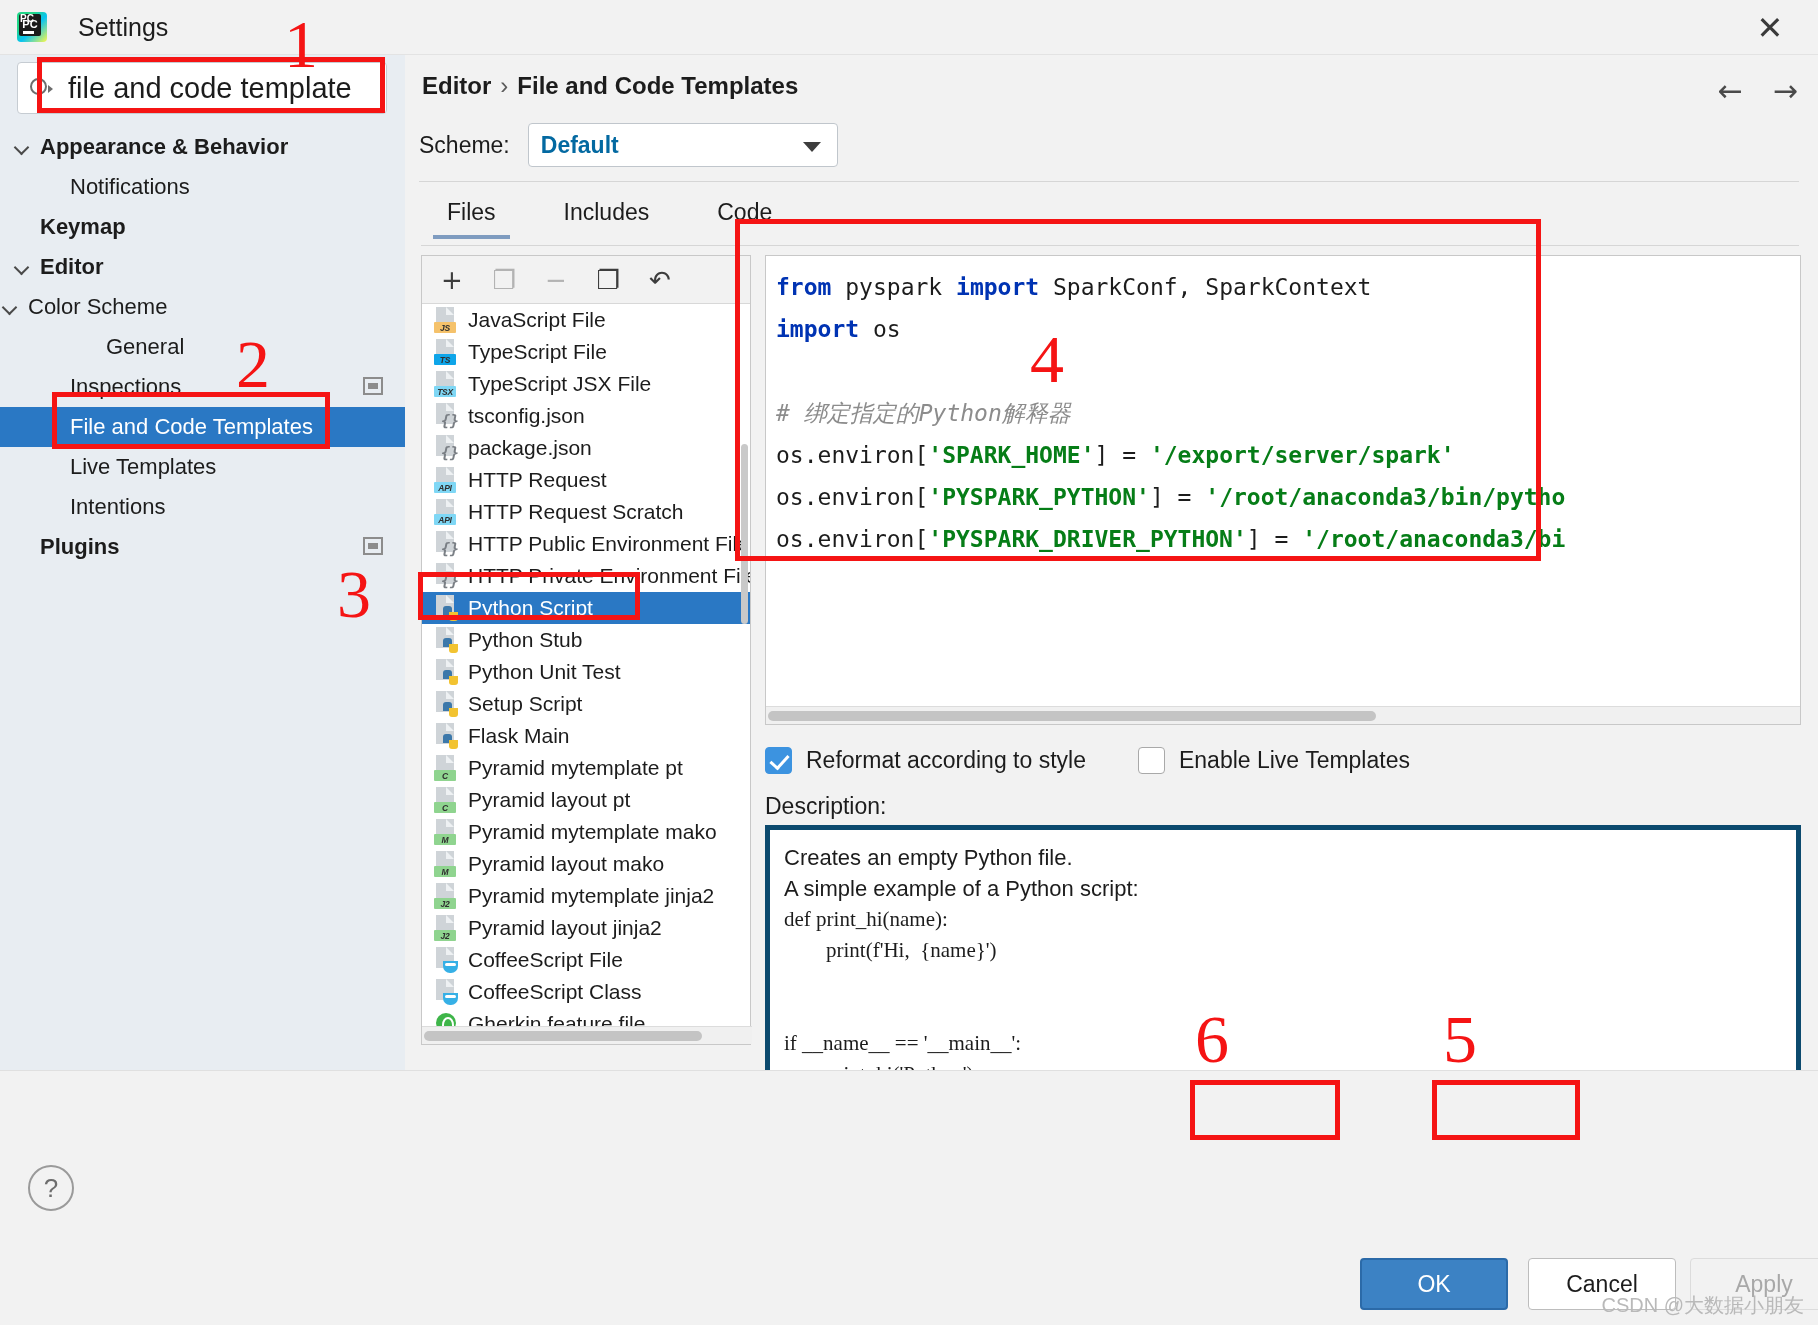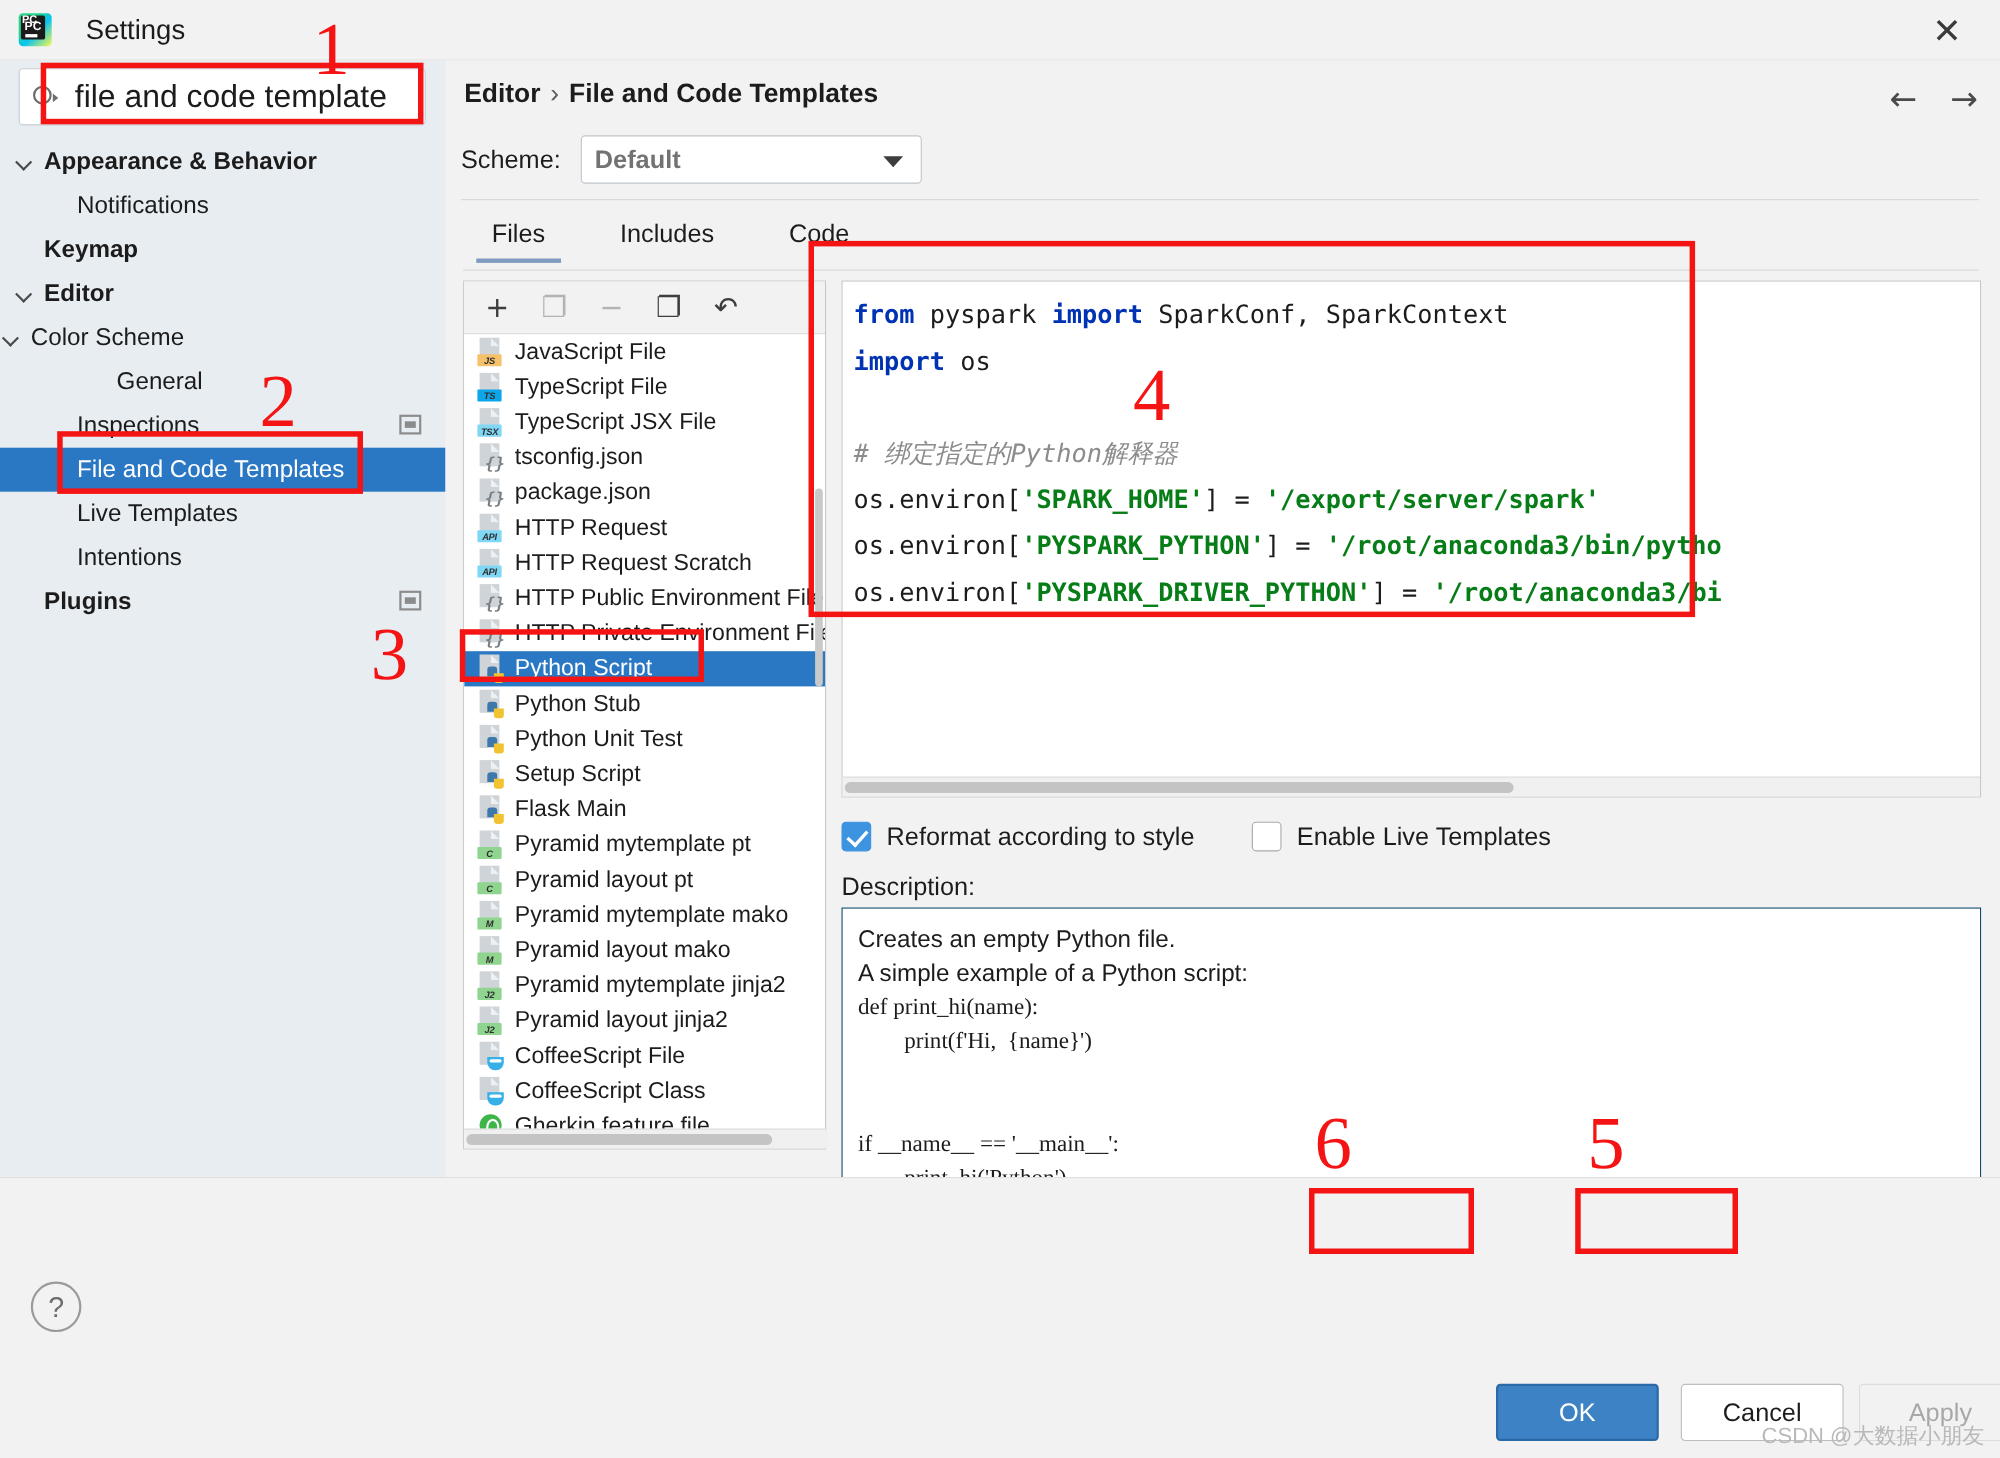--- a/index.html
+++ b/index.html
@@ -113,21 +113,21 @@
   .navarrow{ font-size:30px; color:#4a4a4a; font-family:"DejaVu Sans",sans-serif; }
 
   .schemerow{
     position:absolute; left:14px; top:68px; display:flex; align-items:center;
   }
   .scheme-label{ font-size:23px; color:#1c1c1c; margin-right:18px; }
   .scheme-select{
     width:310px; height:44px; background:#ffffff; border:1px solid #c0c6cc; border-radius:4px;
     display:flex; align-items:center; padding:0 12px; position:relative;
   }
-  .scheme-value{ font-size:23px; font-weight:bold; color:#737373; }
+  .scheme-value{ font-size:23px; font-weight:bold; color:#0369a1; }
   .scheme-arrow{
     position:absolute; right:16px; top:18px; width:0;height:0;
     border-left:9px solid transparent;border-right:9px solid transparent;border-top:10px solid #3d3d3d;
   }
   .hr-line{ position:absolute; left:14px; top:126px; width:1380px; height:1px; background:#d6d6d6; }
 
   .tabs{
     position:absolute; left:16px; top:132px; display:flex; gap:16px;
   }
   .tab{
@@ -241,21 +241,21 @@
   }
   .cbox.off{ background:#fff; border:1.5px solid #a9a9a9; }
   .cb-label{ font-size:23px; color:#1c1c1c; margin-left:14px; white-space:nowrap; }
   .checkrow .gap{ width:52px; }
 
   .desc-label{
     position:absolute; left:360px; top:738px; font-size:23px; color:#1c1c1c;
   }
   .desc-wrap{
     position:absolute; left:360px; top:770px; width:1036px; height:280px;
-    border:1px solid #0c4a6e; background:#ffffff;
+    border:5px solid #0c4a6e; background:#ffffff;
   }
   .desc-body{
     padding:12px 14px; font-size:22px; line-height:31px; color:#1c1c1c;
   }
   .desc-mono{ font-family:"Liberation Serif", serif; font-size:21px; }
   .velocity-row{
     position:absolute; left:360px; top:1052px; font-size:21px; color:#1c1c1c; white-space:nowrap;
   }
   .velocity-link{ color:#2a6fb5; text-decoration:underline; }
 

